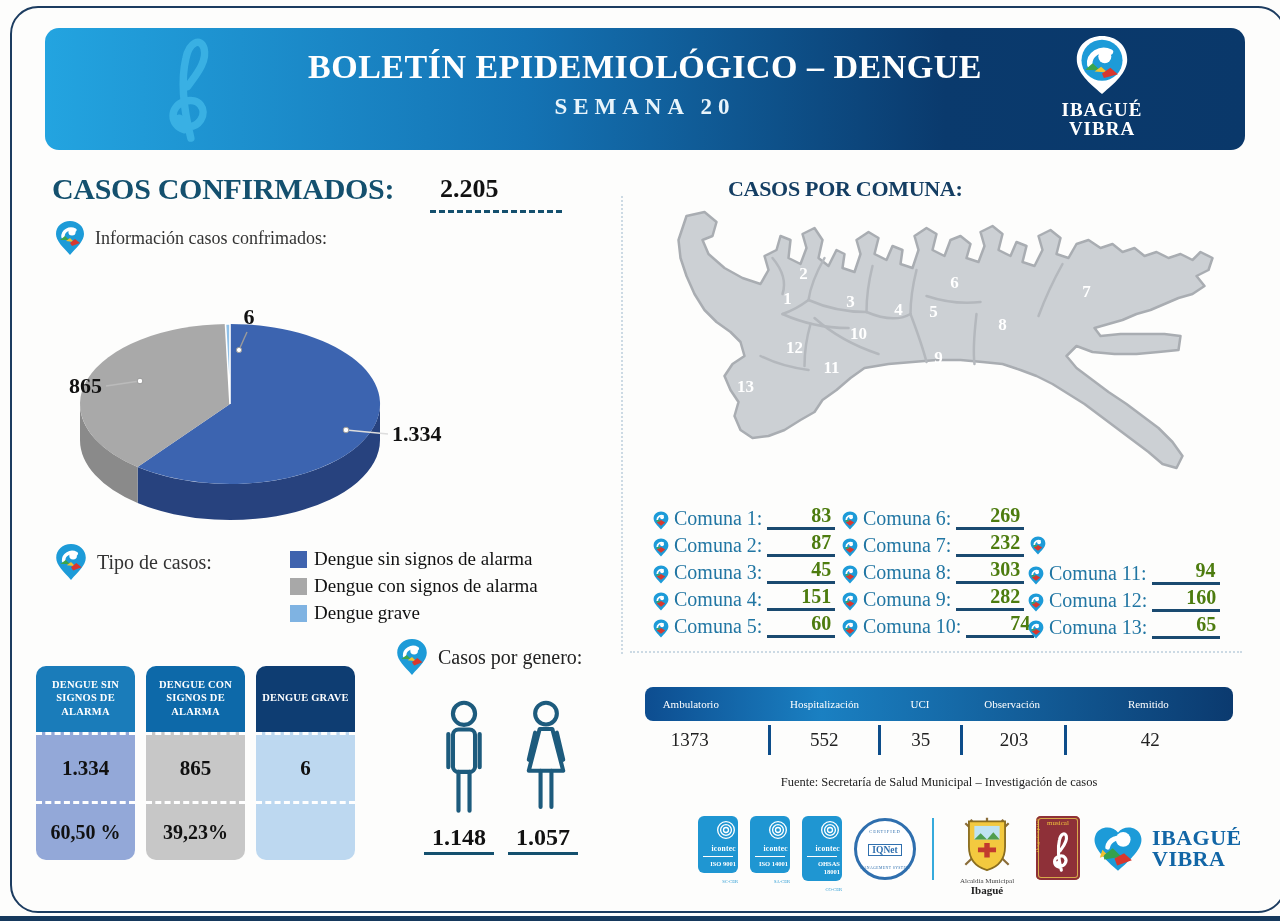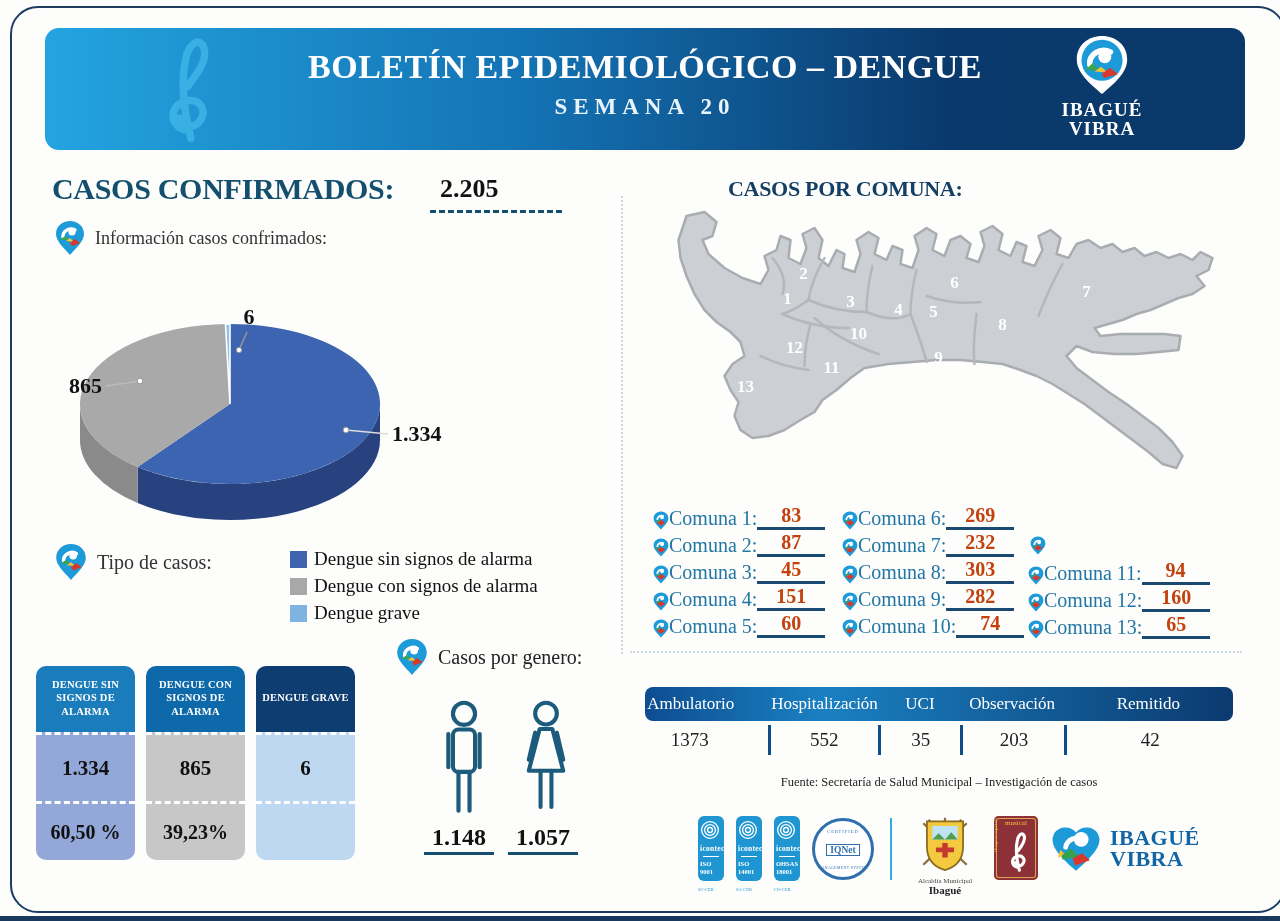--- a/index.html
+++ b/index.html
@@ -48,40 +48,40 @@
   .gen-row{left:396px;top:638px;display:flex;align-items:center;gap:10px;}
   .gen-row .lbl{font-size:20px;color:#222;}
   .gen-num{font-size:24px;font-weight:800;color:#111;text-align:center;
            border-bottom:3.5px solid #14506e;padding:0 8px 2px;}
 
   
   .h-comuna{left:728px;top:176px;font-size:22px;font-weight:800;color:#143e63;letter-spacing:-.3px;}
   .vdots{left:621px;top:196px;height:458px;border-left:2px dotted #ccdae4;}
   .hdots{left:630px;top:651px;width:612px;border-top:2px dotted #ccdae4;}
 
-  .comuna-col .item{display:flex;align-items:flex-end;height:27px;}
+  .comuna-col .item{display:flex;align-items:flex-end;gap:5px;height:27px;}
   .comuna-col .cl{font-size:20px;color:#2176a3;white-space:nowrap;}
-  .comuna-col .cv{display:inline-block;min-width:60px;text-align:center;font-size:20px;font-weight:800;color:#c2410c;
+  .comuna-col .cv{display:inline-block;min-width:60px;text-align:right;font-size:20px;font-weight:800;color:#4d7c0f;
                   border-bottom:3px solid #1a4a70;line-height:1.05;padding:0 4px 1px;}
 
   
   .tabla{left:645px;top:687px;width:588px;}
   .tabla .thead{display:flex;height:34px;border-radius:8px;
         background:linear-gradient(90deg,#0d4d90 0%,#1a80c2 30%,#0b3a6f 100%);
-        color:#fff;font-size:17px;align-items:center;}
+        color:#fff;font-size:11px;align-items:center;}
   .tabla .tvals{display:flex;height:38px;align-items:center;font-size:19px;color:#222;font-weight:500;}
   .tabla .cell{text-align:center;}
   .tabla .tvals .cell{border-left:3px solid #0d4d8a;height:30px;line-height:30px;}
   .tabla .tvals .cell:first-child{border-left:none;}
   .w1{width:16.5%;} .w2{width:19.8%;margin-left:33px;} .w3{width:14.6%;} .w4{width:18.6%;} .w5{width:30.5%;}
   .fuente{left:645px;top:775px;width:588px;text-align:center;font-size:12.5px;color:#222;}
 
   
   .logos{left:698px;top:816px;display:flex;align-items:flex-start;gap:12px;}
-  .badge{width:26px;text-align:left;}
+  .badge{width:40px;text-align:right;}
   .badge .box{background:#1f96d2;border-radius:6px;padding:4px 2px 5px;color:#fff;}
   .badge .brand{font-size:7.5px;font-weight:bold;letter-spacing:.3px;}
   .badge .rule{border-top:1px solid #fff;margin:3px 3px;}
   .badge .cert{font-size:6.5px;font-weight:bold;line-height:1.25;}
   .badge .code{font-size:4.5px;color:#1e96d2;margin-top:6px;}
   .iqnet{width:56px;height:56px;border:3px solid #2f6fae;border-radius:50%;background:#fff;margin-top:2px;
          display:flex;flex-direction:column;align-items:center;justify-content:center;gap:10px;}
   .iqnet .top{font-size:4.5px;color:#2f6fae;letter-spacing:1px;}
   .iqnet .mid{font-size:9.5px;font-weight:bold;color:#2f6fae;border:1.2px solid #2f6fae;padding:0 3px;}
   .iqnet .bot{font-size:3.8px;color:#2f6fae;letter-spacing:.4px;}

